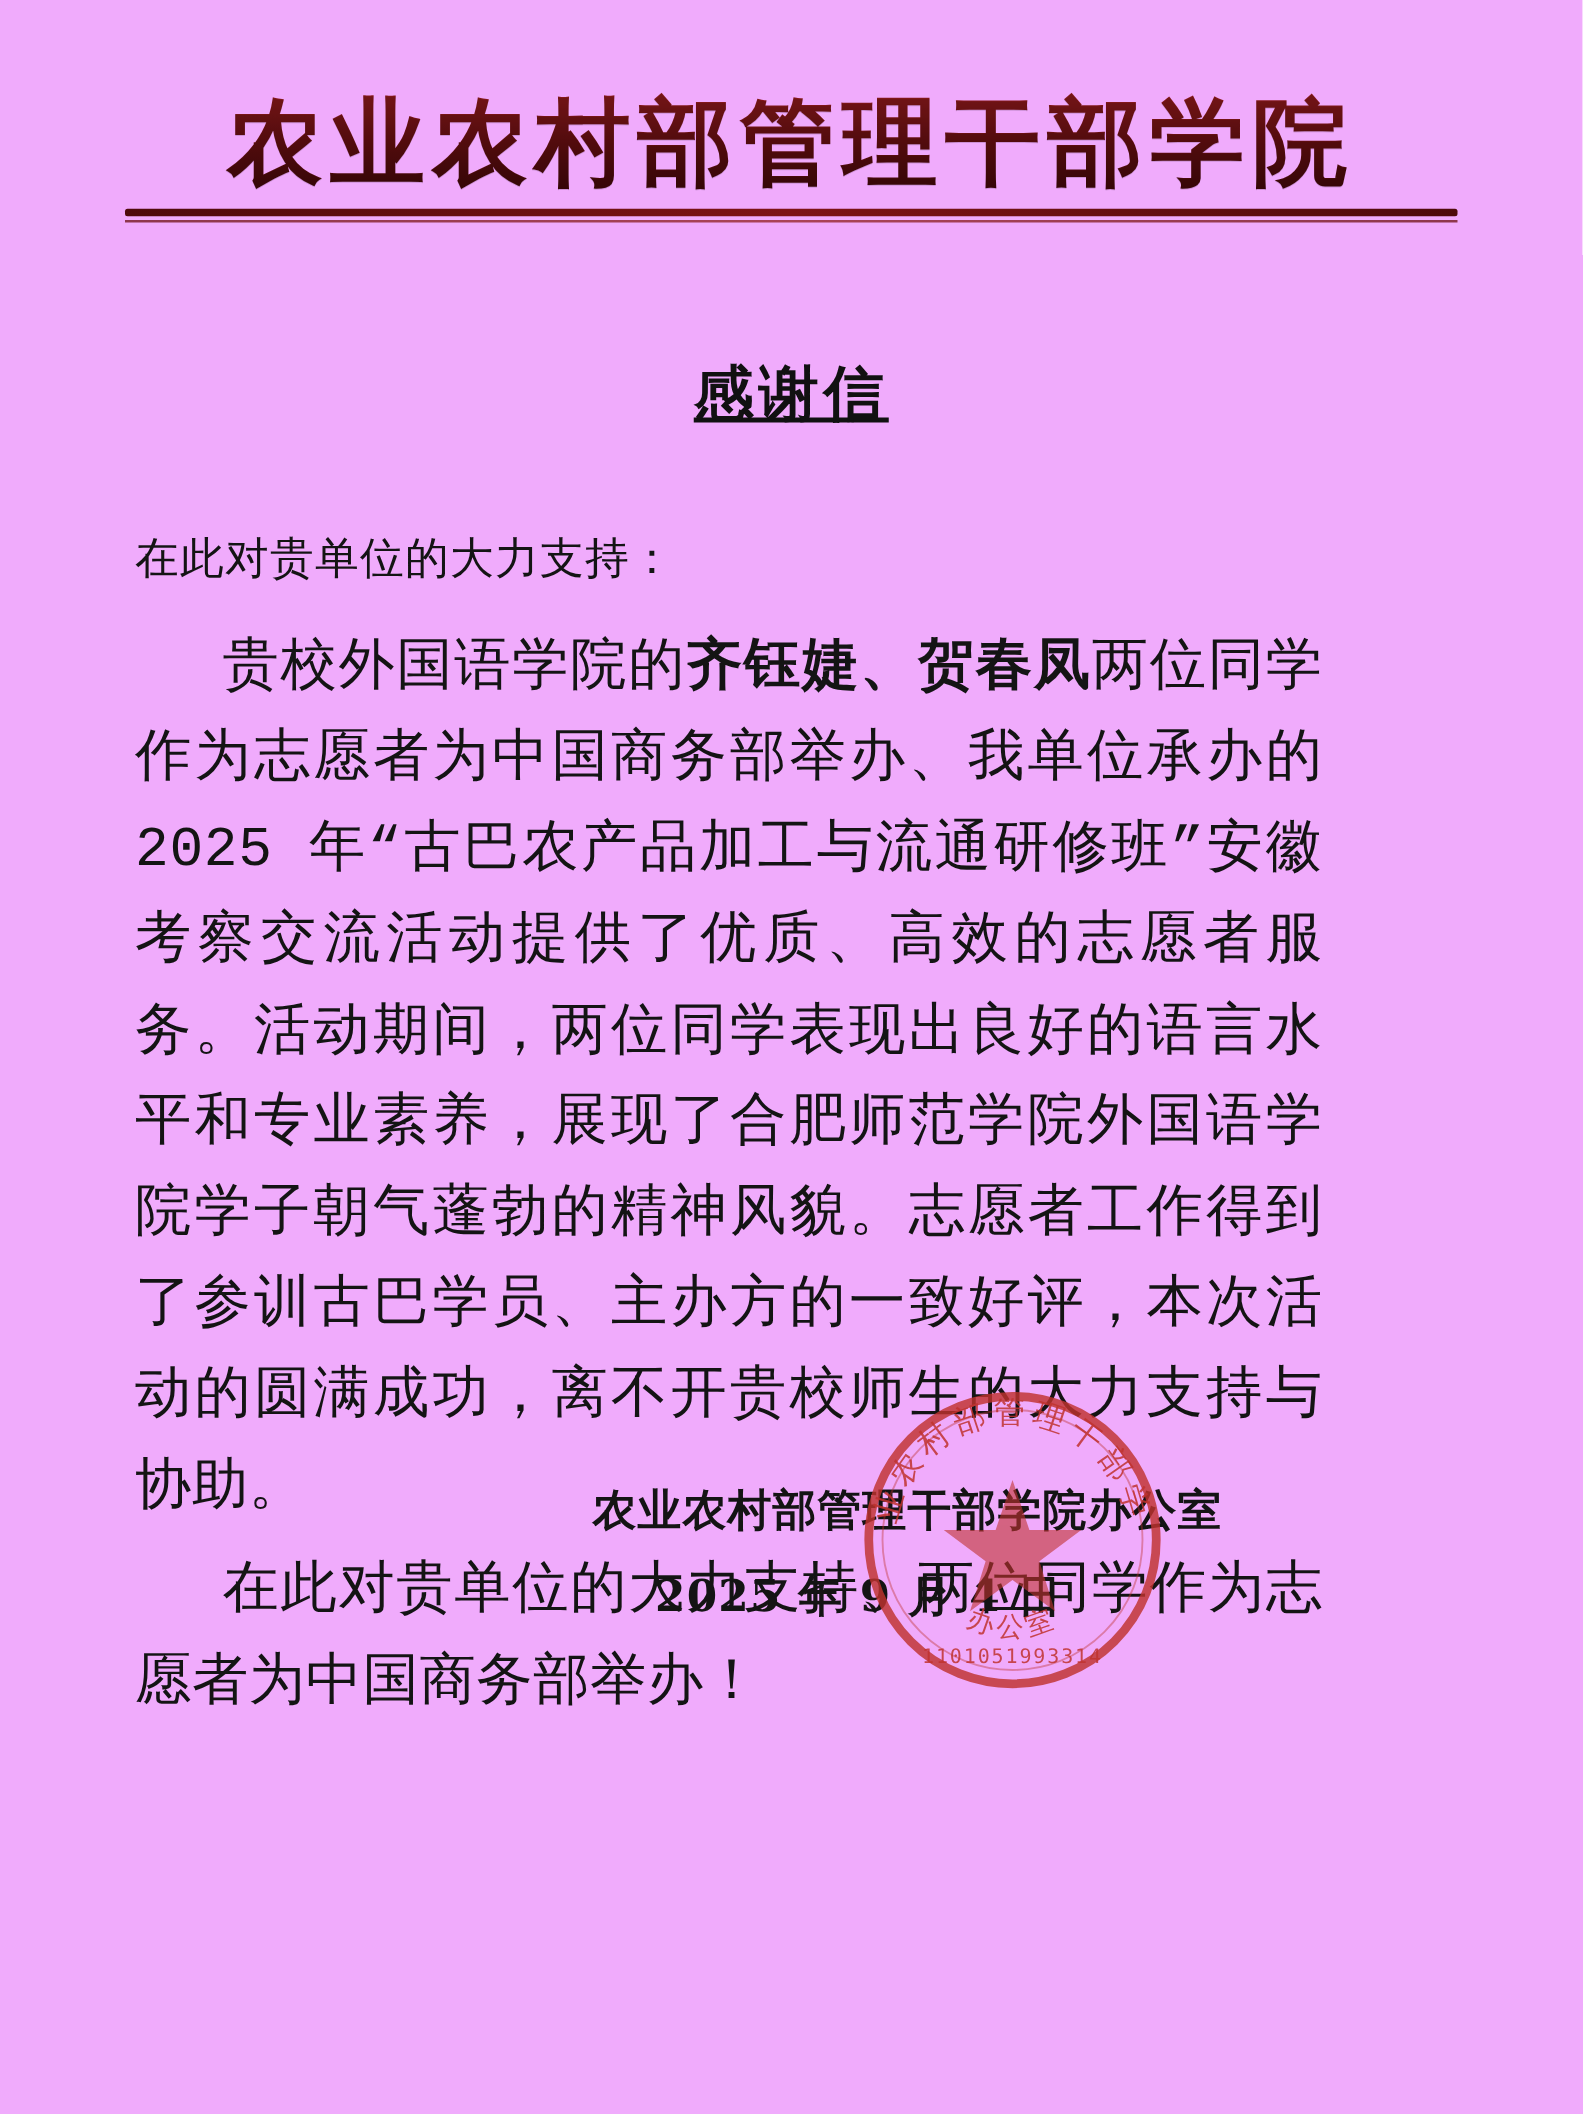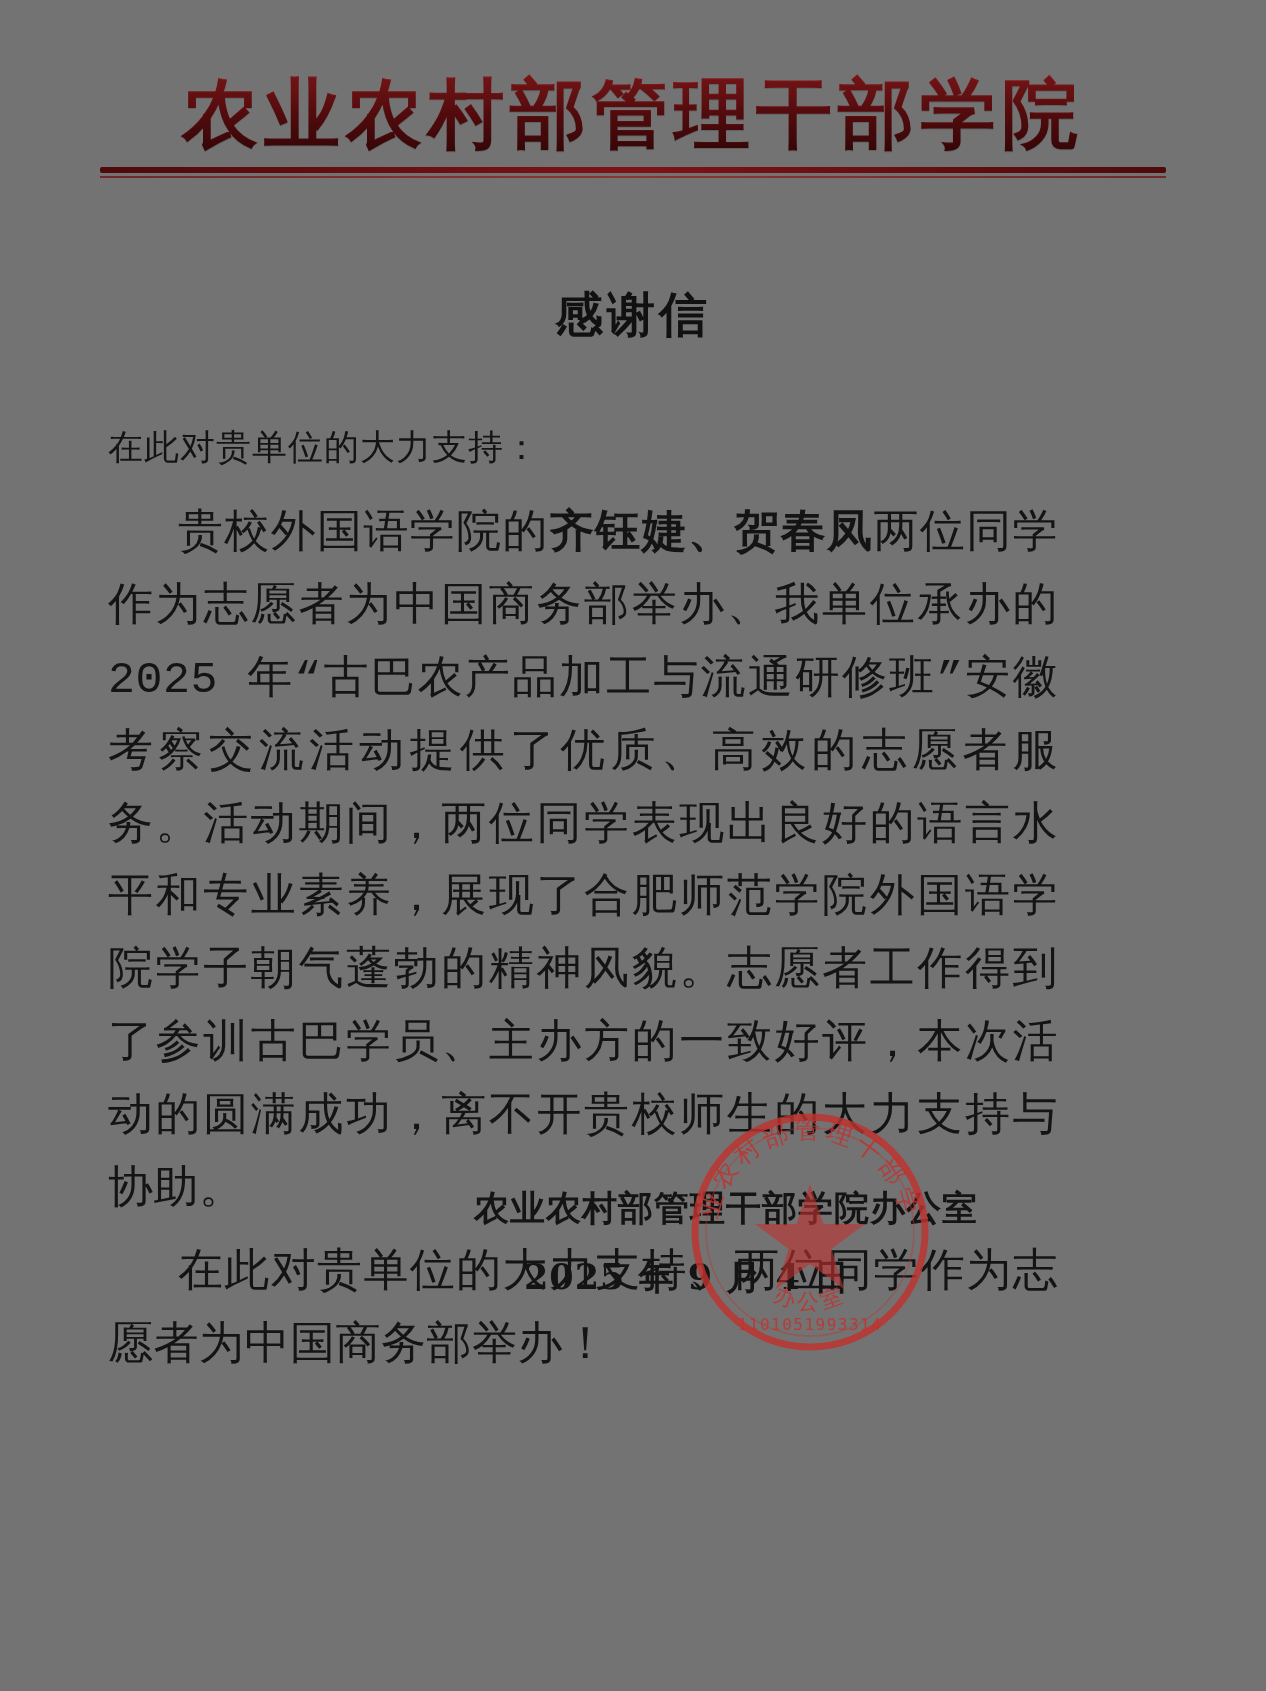--- a/index.html
+++ b/index.html
@@ -12,21 +12,21 @@
     height: 1691px;
     position: relative;
     font-family: "Liberation Serif", "DejaVu Serif", serif;
     color: #1a1a1a;
     overflow: hidden;
   }
 
   .page {
     position: absolute;
     inset: 0;
-    background: #737373;
+    background: #f0abfc;
   }
 
   
   .letterhead {
     position: absolute;
     top: 70px;
     left: 0;
     right: 0;
     text-align: center;
   }
@@ -65,20 +65,21 @@
     position: absolute;
     top: 283px;
     left: 0;
     right: 0;
     text-align: center;
     font-family: "DejaVu Serif", "Liberation Serif", serif;
     font-weight: bold;
     font-size: 48px;
     letter-spacing: 4px;
     color: #111;
+    text-decoration: underline;
   }
 
   
   .body-block {
     position: absolute;
     top: 430px;
     left: 108px;
     width: 950px;
   }
   .salutation {

